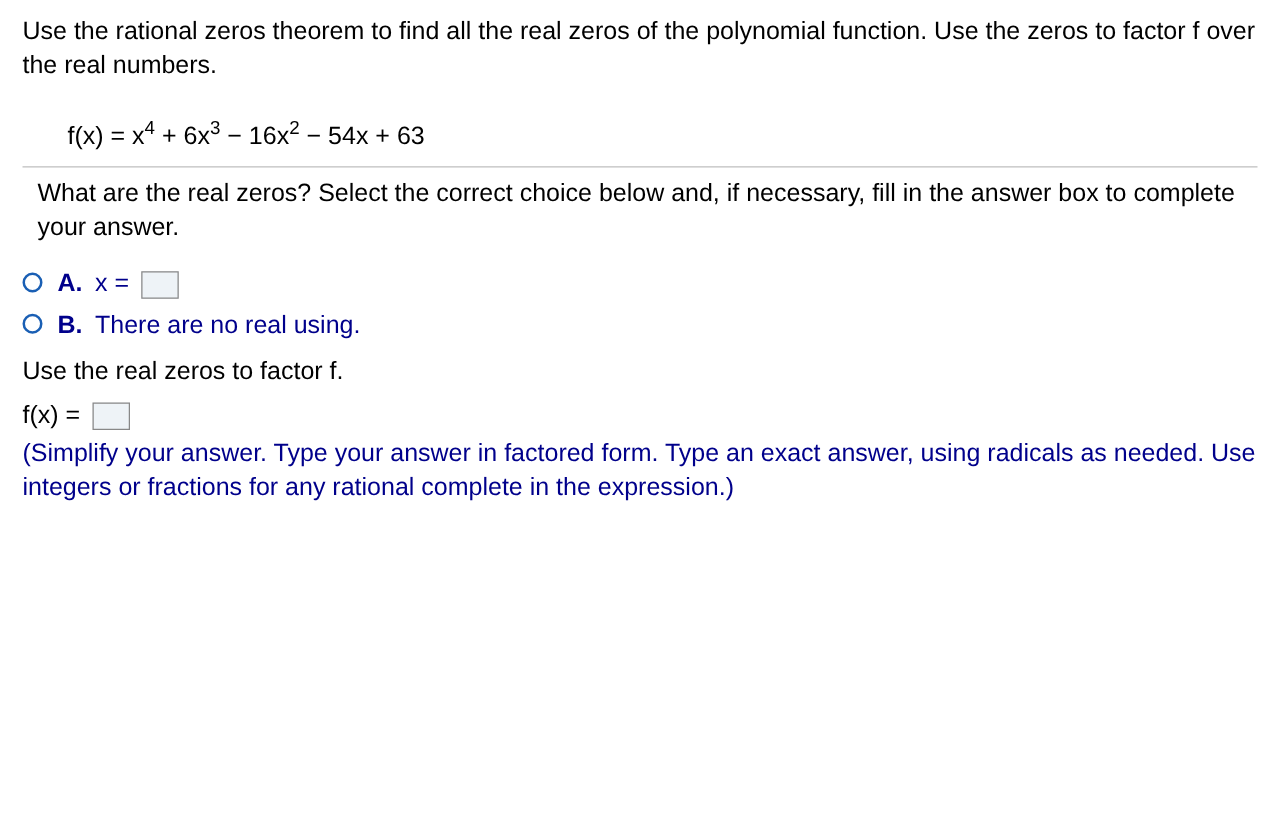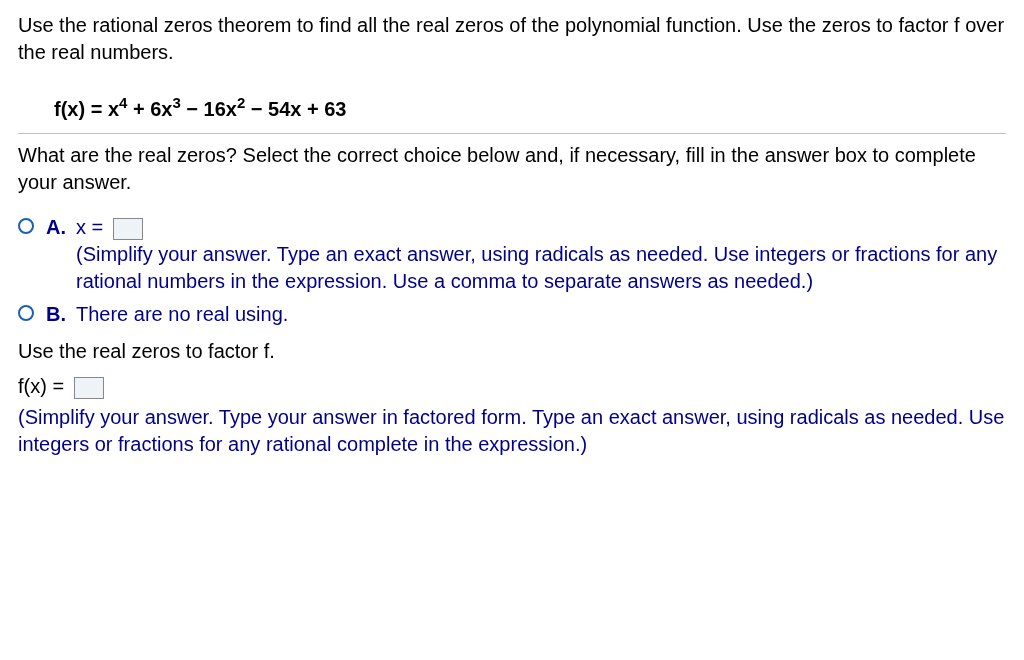--- a/index.html
+++ b/index.html
@@ -10,32 +10,31 @@
     padding: 12px 18px 18px 18px;
     width: 1024px;
     box-sizing: border-box;
     line-height: 1.35;
   }
   .instructions {
     margin-bottom: 24px;
   }
   .equation-row {
     padding: 6px 0 10px 36px;
-    font-weight: bold;
   }
   .eq {
     font-family: Arial, sans-serif;
   }
   hr.sep {
     border: none;
     border-top: 1px solid #bfbfbf;
     margin: 0 0 8px 0;
   }
   .question {
-    margin: 6px 0 18px 0;
+    margin: 6px 0 18px 12px;
   }
   .choice-row {
     display: flex;
     align-items: flex-start;
     margin-bottom: 6px;
   }
   .radio {
     width: 16px;
     height: 16px;
     border: 2px solid #1a5fb4;
@@ -103,21 +102,20 @@
 
 <div class="question">What are the real zeros? Select the correct choice below and, if necessary, fill in the answer box to complete your answer.</div>
 
 <div class="choice-row">
   <div class="radio"></div>
   <div class="choice-letter">A.</div>
   <div class="choice-body choice-content-indent">
     <div class="choice-text-line">
       <span>x = </span><span class="answer-box"></span>
     </div>
-    <div class="hint">(Simplify your answer. Type an exact answer, using radicals as needed. Use integers or fractions for any rational numbers in the expression. Use a comma to separate answers as needed.)</div>
   </div>
 </div>
 
 <div class="choice-row">
   <div class="radio"></div>
   <div class="choice-letter">B.</div>
   <div class="choice-body">
     <div class="choice-text-line">There are no real using.</div>
   </div>
 </div>

